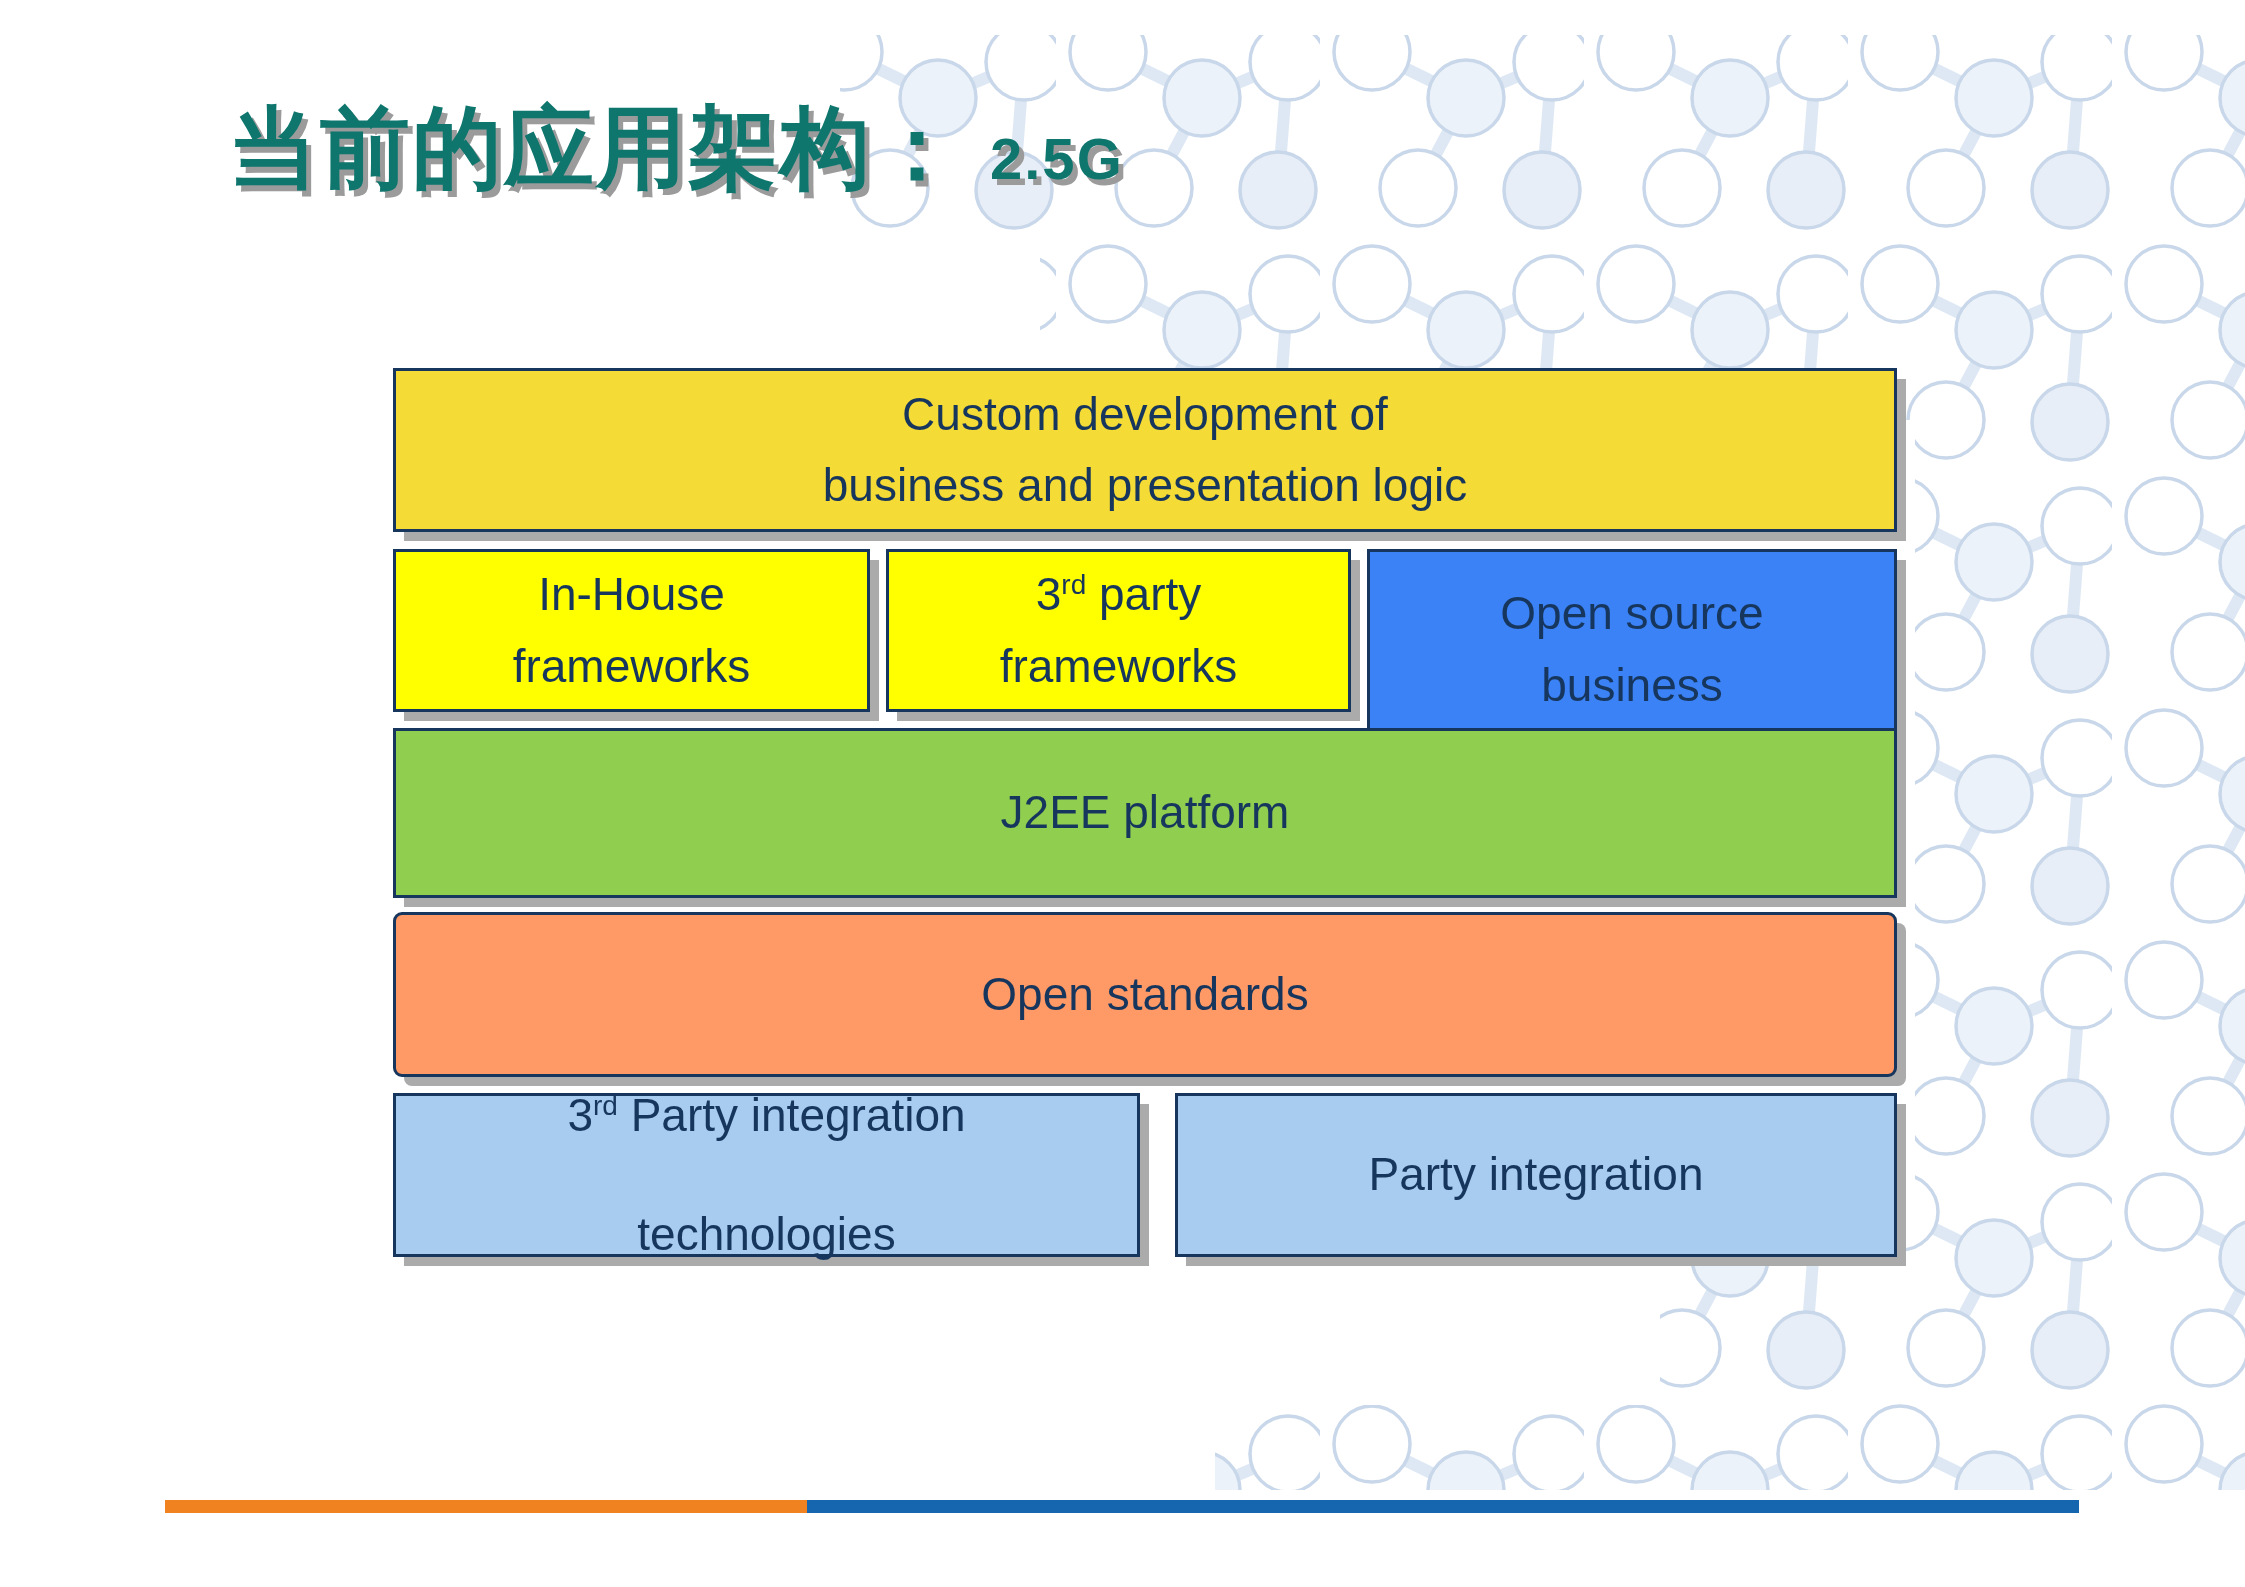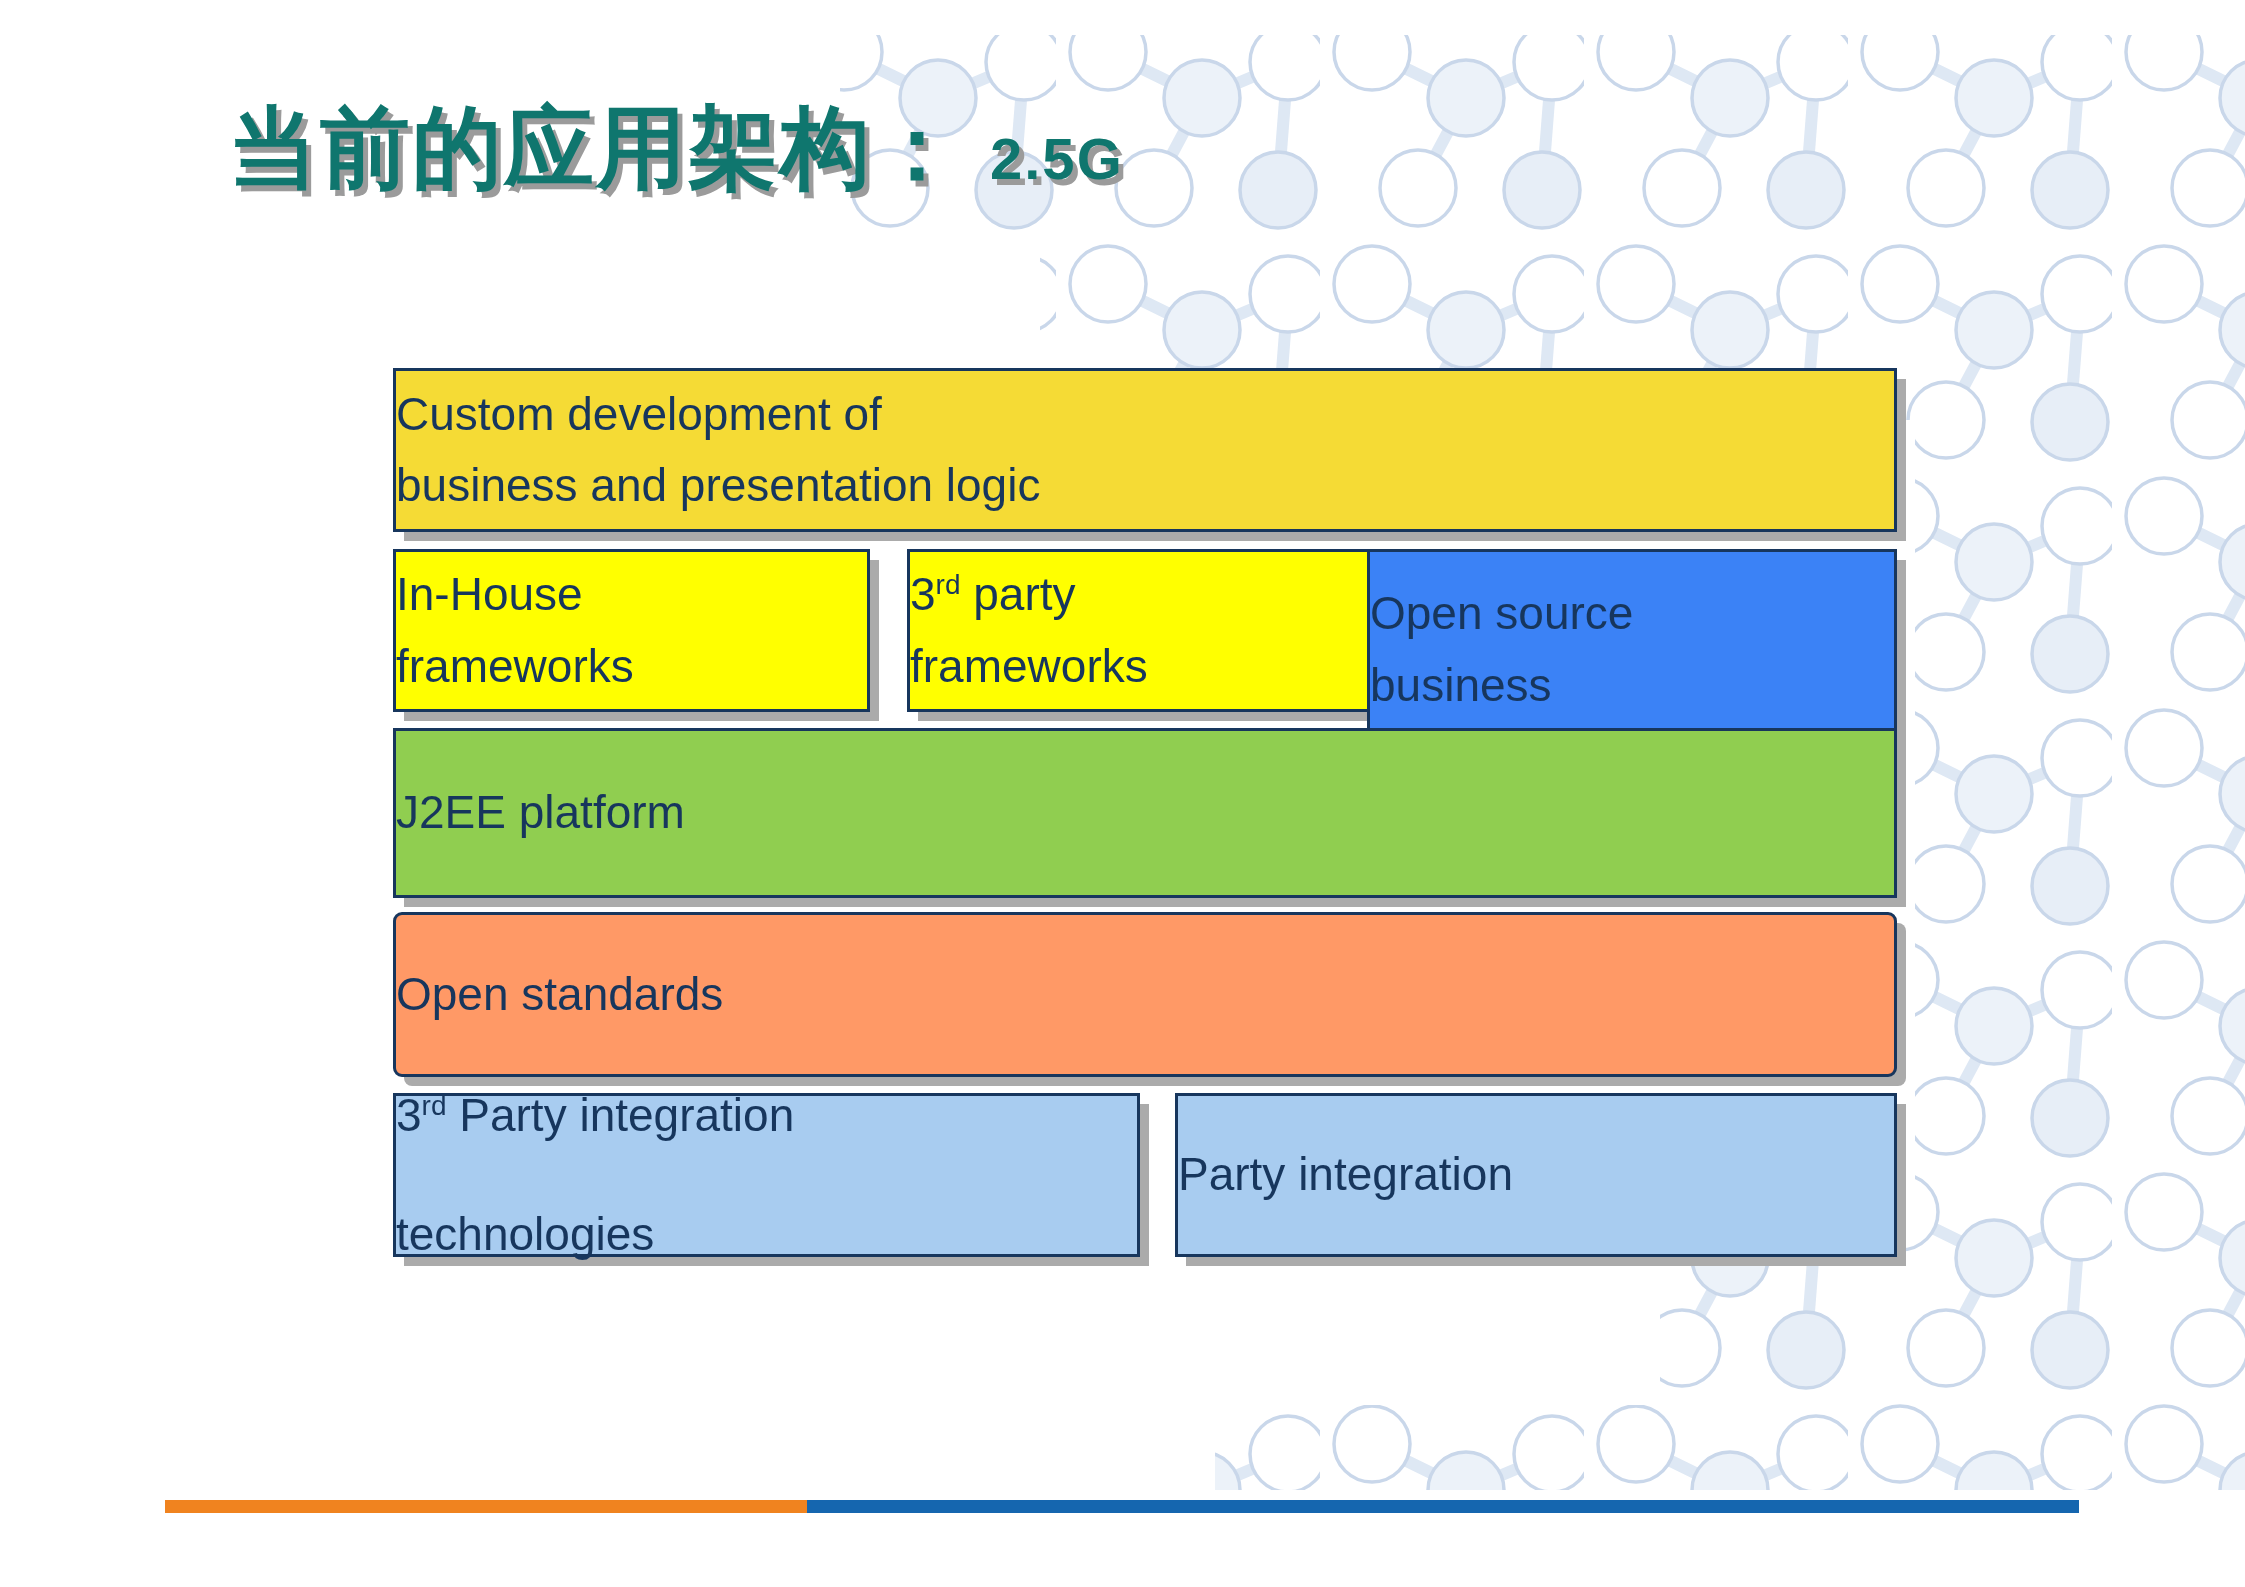--- a/index.html
+++ b/index.html
@@ -23,30 +23,30 @@
   }
   .title .en{
     font-family:"Liberation Sans", sans-serif;
     font-weight:bold;font-size:58px;margin-left:26px;letter-spacing:2px;
   }
 
   
   .box{
     position:absolute;z-index:2;box-sizing:border-box;
     border:3px solid #17365D;
-    display:flex;flex-direction:column;justify-content:center;align-items:flex-start;
+    display:flex;flex-direction:column;justify-content:center;align-items:center;
     text-align:center;
     color:#17365D;font-size:46px;line-height:1.55;
     box-shadow:10px 10px 0 -1px #ababab;
   }
   .box sup{font-size:28px;line-height:0;vertical-align:super;}
 
   .box-gold   {left:393px; top:368px;  width:1504px;height:164px;background:#F5DB35;}
   .box-yel-1  {left:393px; top:549px;  width:477px; height:163px;background:#FFFF00;}
-  .box-yel-2  {left:886px; top:549px;  width:465px; height:163px;background:#FFFF00;margin-left:21px;}
+  .box-yel-2  {left:886px; top:549px;  width:465px; height:163px;background:#FFFF00;}
   .box-yel-3  {left:1367px;top:549px;  width:530px; height:201px;background:#3b82f6;}
   .box-green  {left:393px; top:728px;  width:1504px;height:170px;background:#90CE50;}
   .box-orange {left:393px; top:912px;  width:1504px;height:165px;background:#FF9966;border-radius:9px;}
   .box-blue-1 {left:393px; top:1093px; width:747px; height:164px;background:#A8CCF0;gap:48px;}
   .box-blue-2 {left:1175px;top:1093px; width:722px; height:164px;background:#A8CCF0;}
 
   
   .footer-orange{position:absolute;left:165px;top:1500px;width:642px;height:13px;background:#F0831F;z-index:2;}
   .footer-blue  {position:absolute;left:807px;top:1500px;width:1272px;height:13px;background:#1566AF;z-index:2;}
 </style>

